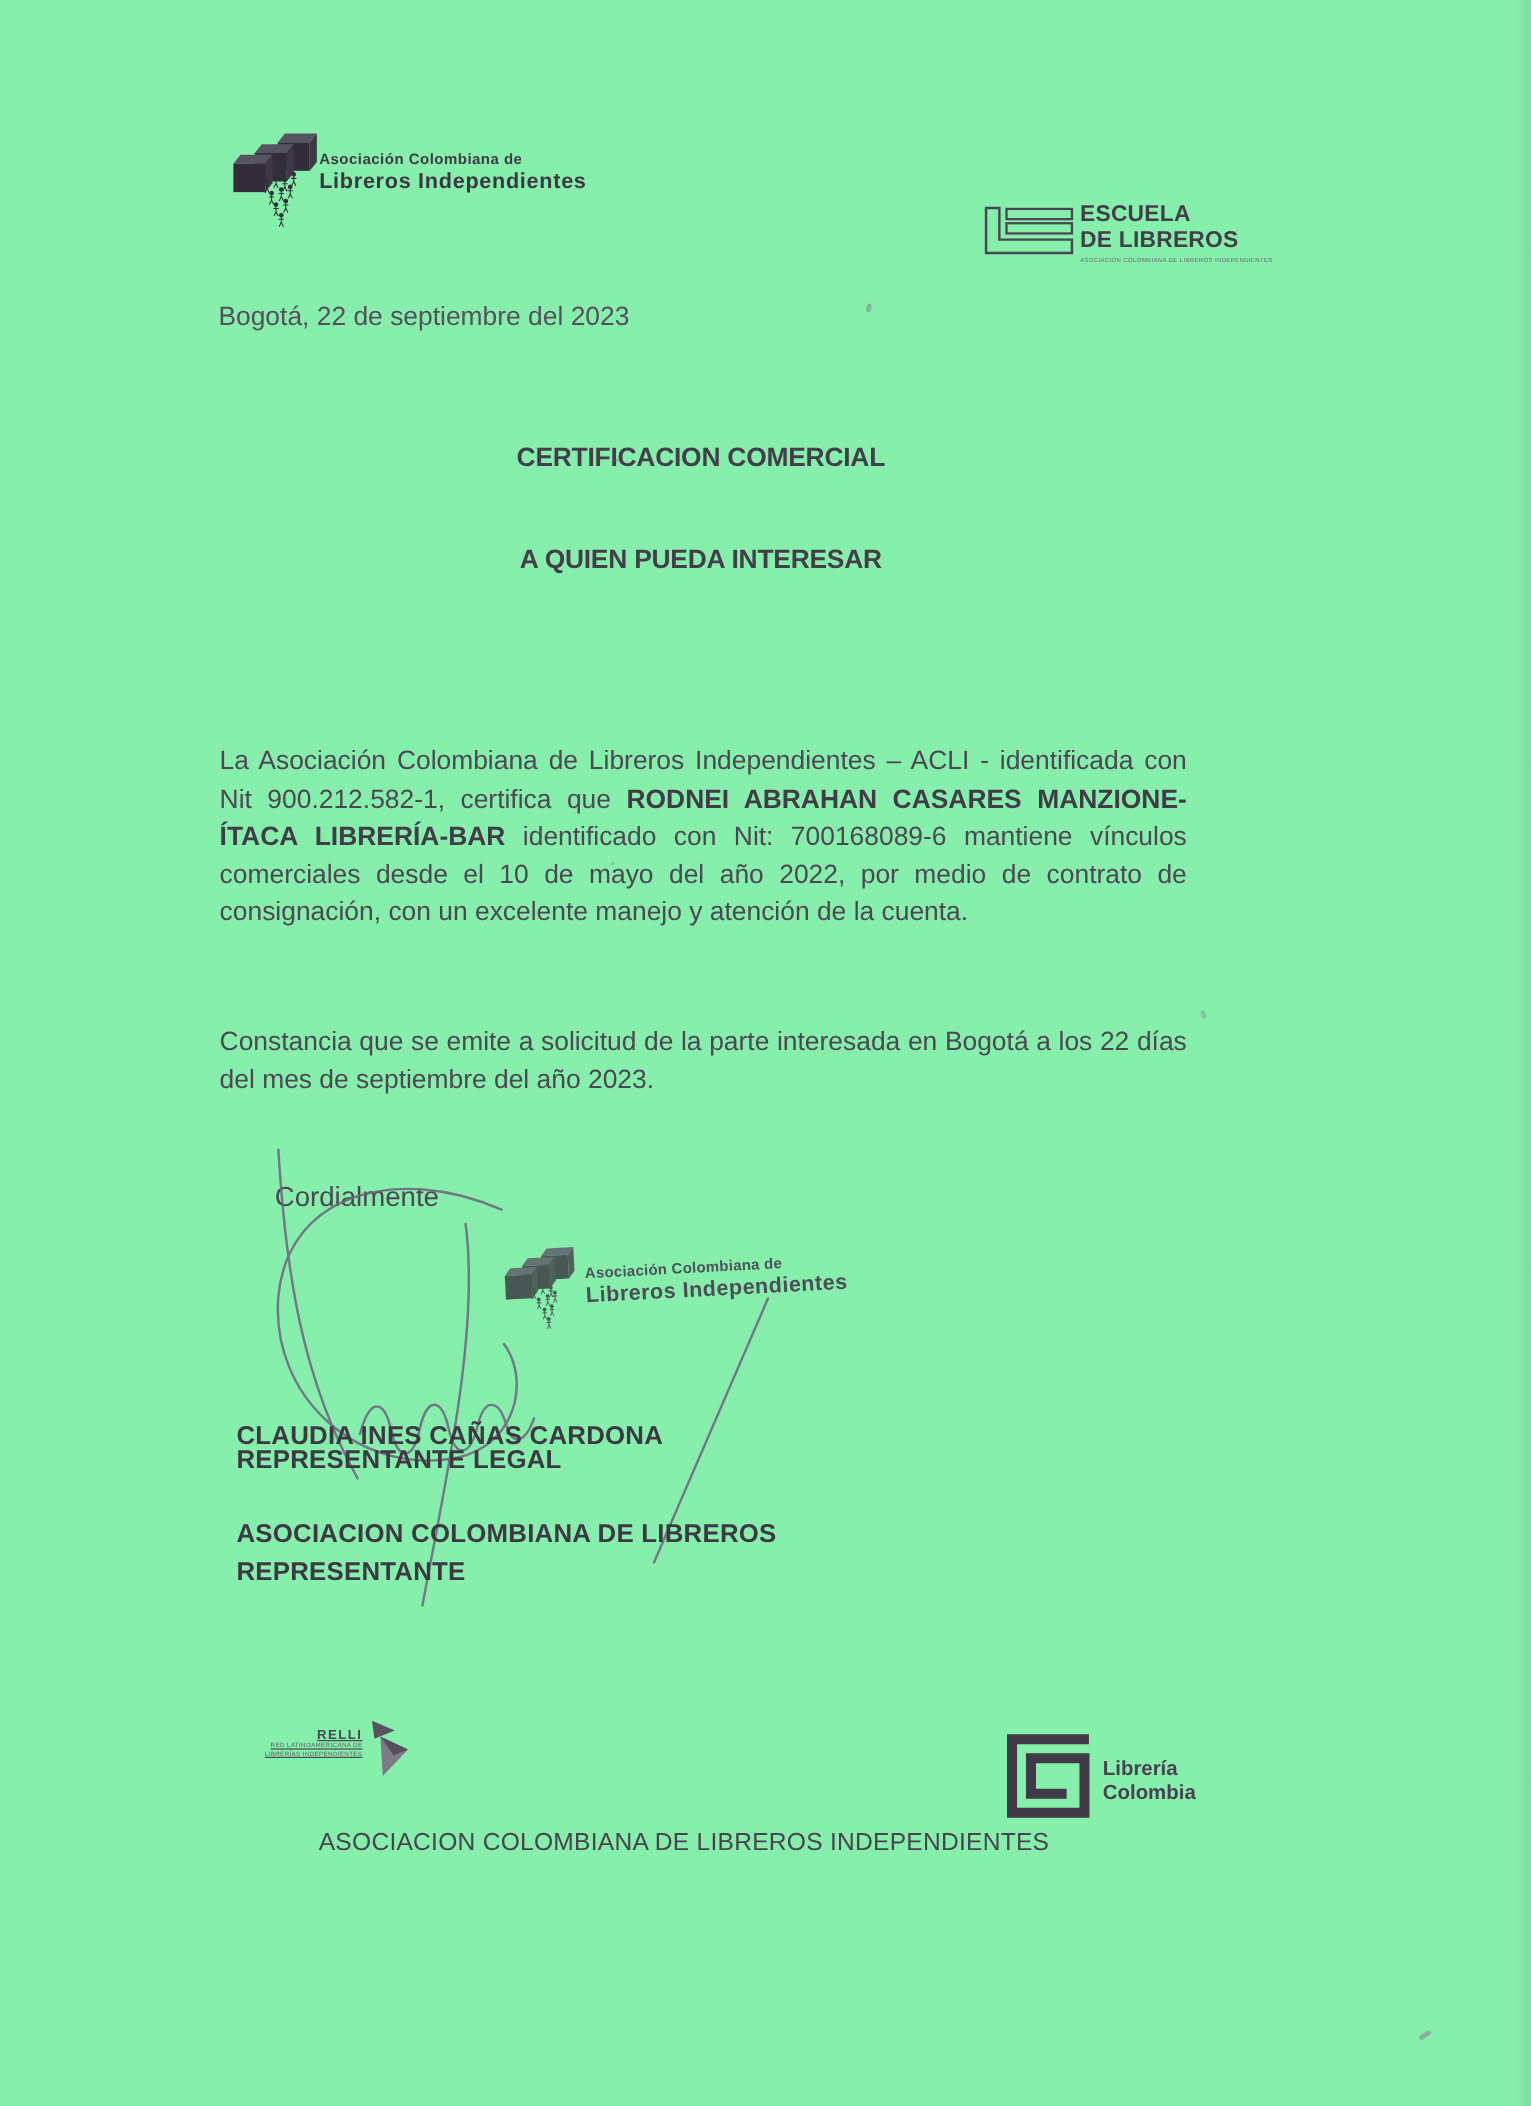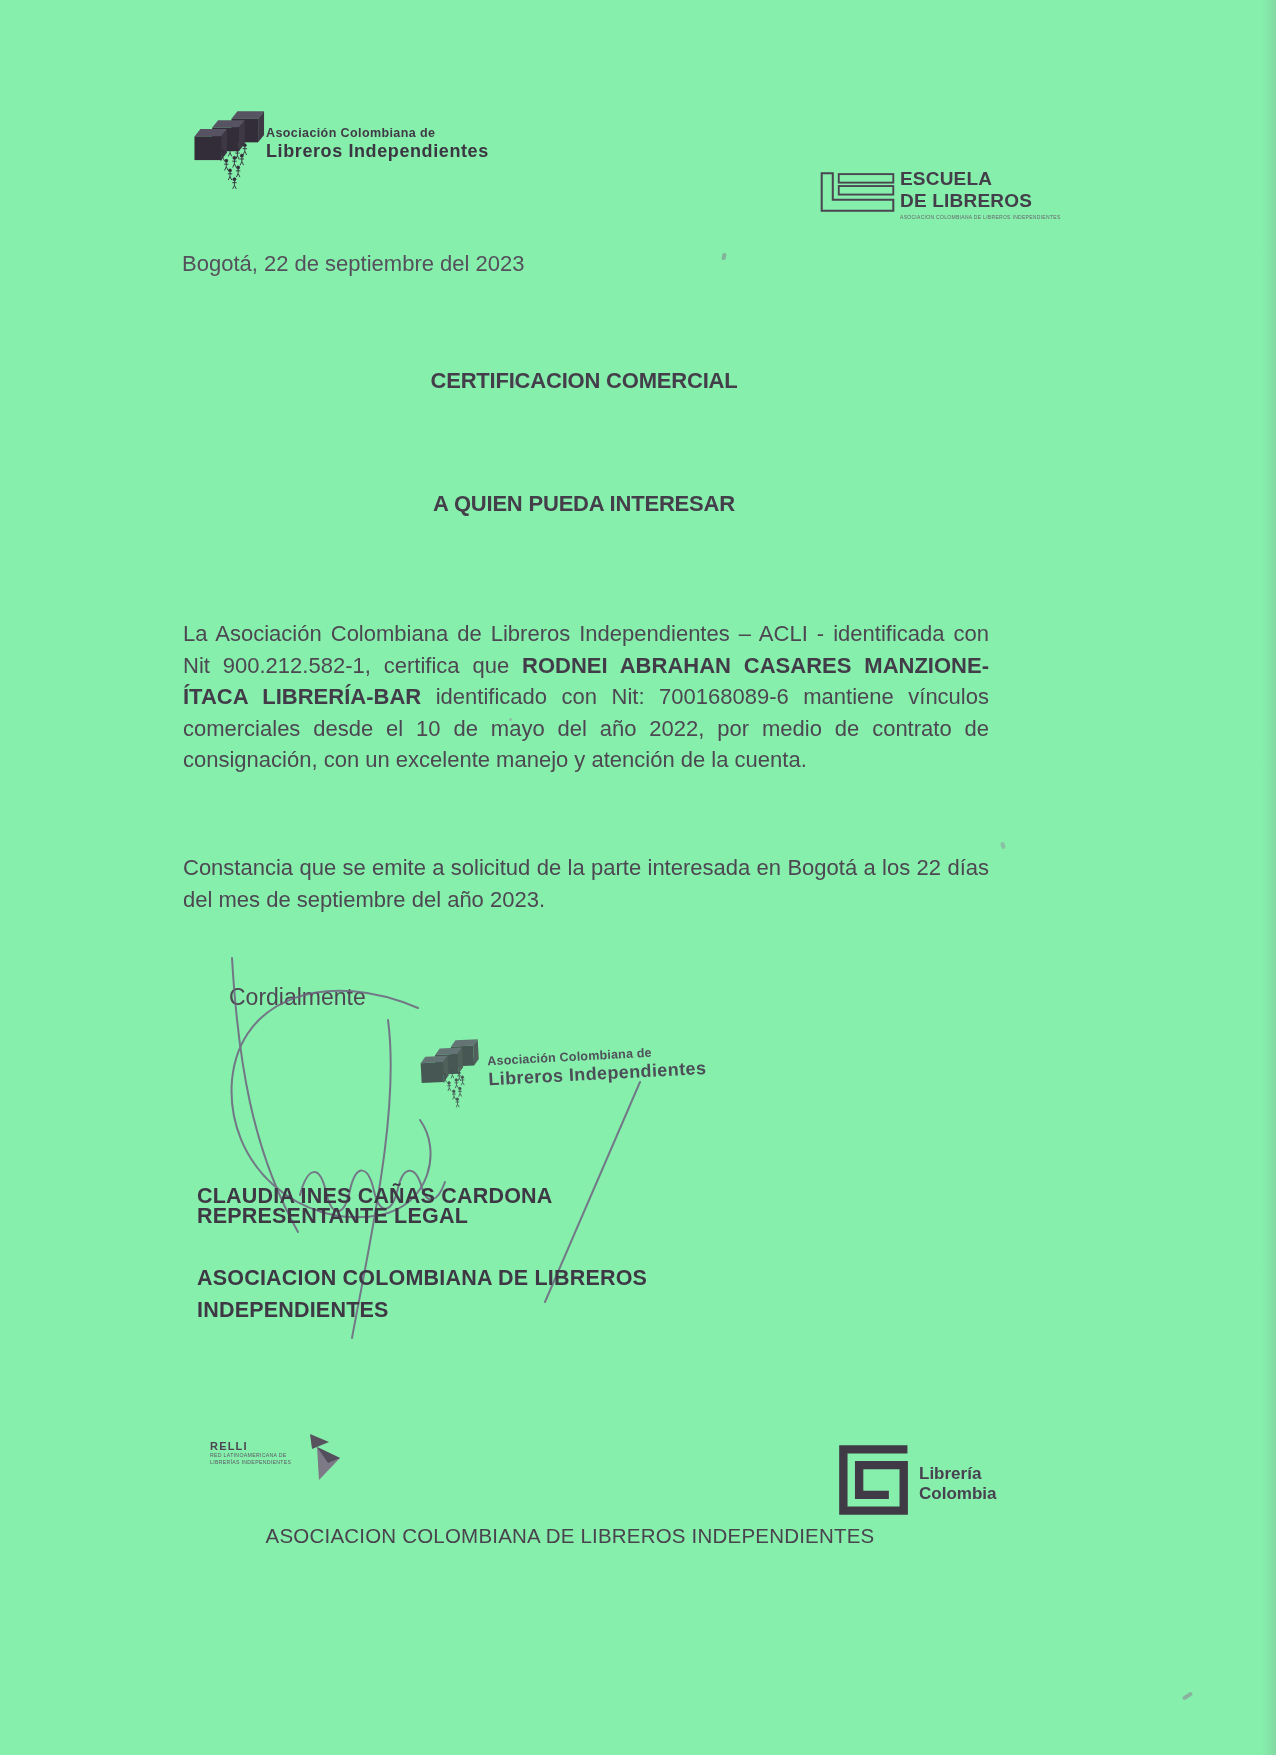--- a/index.html
+++ b/index.html
@@ -119,21 +119,21 @@
     <div class="abs" style="left:80px;top:0;">
       <div class="escuela-title">ESCUELA</div>
       <div class="escuela-title">DE LIBREROS</div>
       <div class="escuela-tagline">ASOCIACION COLOMBIANA DE LIBREROS INDEPENDIENTES</div>
     </div>
   </div>
 
   <div class="abs date-line" style="left:182px;top:251px;">Bogotá, 22 de septiembre del 2023</div>
 
   <div class="abs center-line" style="top:368px;">CERTIFICACION COMERCIAL</div>
-  <div class="abs center-line" style="top:491px;">A QUIEN PUEDA INTERESAR</div>
+  <div class="abs center-line" style="top:453px;">A QUIEN PUEDA INTERESAR</div>
 
   <div class="abs body-par" style="left:183px;top:618px;">
     <span>La Asociación Colombiana de Libreros Independientes – ACLI - identificada con Nit 900.212.582-1, certifica que </span><b>RODNEI ABRAHAN CASARES MANZIONE-ÍTACA LIBRERÍA-BAR</b><span> identificado con Nit: 700168089-6 mantiene vínculos comerciales desde el 10 de mayo del año 2022, por medio de contrato de consignación, con un excelente manejo y atención de la cuenta.</span>
   </div>
 
   <div class="abs body-par" style="left:183px;top:852px;">Constancia que se emite a solicitud de la parte interesada en Bogotá a los 22 días del mes de septiembre del año 2023.</div>
 
   <div class="abs closing" style="left:200px;top:984px;">Cordialmente</div>
 
   <div class="abs stamp" style="left:420px;top:1026px;width:300px;height:90px;">
@@ -200,24 +200,24 @@
       <path d="M238 58 C150 20, 60 45, 52 130 C45 215, 120 280, 200 265 C250 255, 262 200, 240 170"></path>
       <path d="M120 245 C128 215, 140 215, 146 242 C152 268, 164 268, 170 240 C176 214, 188 214, 194 241 C200 266, 212 264, 218 238 C224 214, 236 216, 242 238 C247 256, 258 252, 265 232"></path>
       <path d="M208 70 C220 160, 190 290, 172 388"></path>
       <path d="M460 132 L365 352"></path>
     </g>
   </svg>
 
   <div class="abs sig-line" style="left:197px;top:1172px;margin-top:12px;">CLAUDIA INES CAÑAS CARDONA</div>
   <div class="abs sig-line" style="left:197px;top:1204px;">REPRESENTANTE LEGAL</div>
   <div class="abs sig-line" style="left:197px;top:1266px;">ASOCIACION COLOMBIANA DE LIBREROS</div>
-  <div class="abs sig-line" style="left:197px;top:1298px;">INDEPENDIENTES</div>
+  <div class="abs sig-line" style="left:197px;top:1298px;">REPRESENTANTE</div>
 
   <div class="abs" style="left:210px;top:1434px;">
-    <div class="abs" style="left:0;top:6px;width:92px;">
+    <div class="abs" style="left:0;top:6px;width:92px;text-align:right;text-decoration:underline;">
       <div class="relli-name">RELLI</div>
       <div class="relli-tagline">RED LATINOAMERICANA DE</div>
       <div class="relli-tagline">LIBRERÍAS INDEPENDIENTES</div>
     </div>
     <svg class="abs" style="left:96px;top:0;" width="36" height="50" viewBox="0 0 36 50">
       <polygon points="4,0 23,8 6,15" fill="#57525e"></polygon>
       <polygon points="11,13 34,24 13,46" fill="#7e7987"></polygon>
       <polygon points="11,13 34,24 22,29" fill="#544f5c"></polygon>
     </svg>
   </div>

